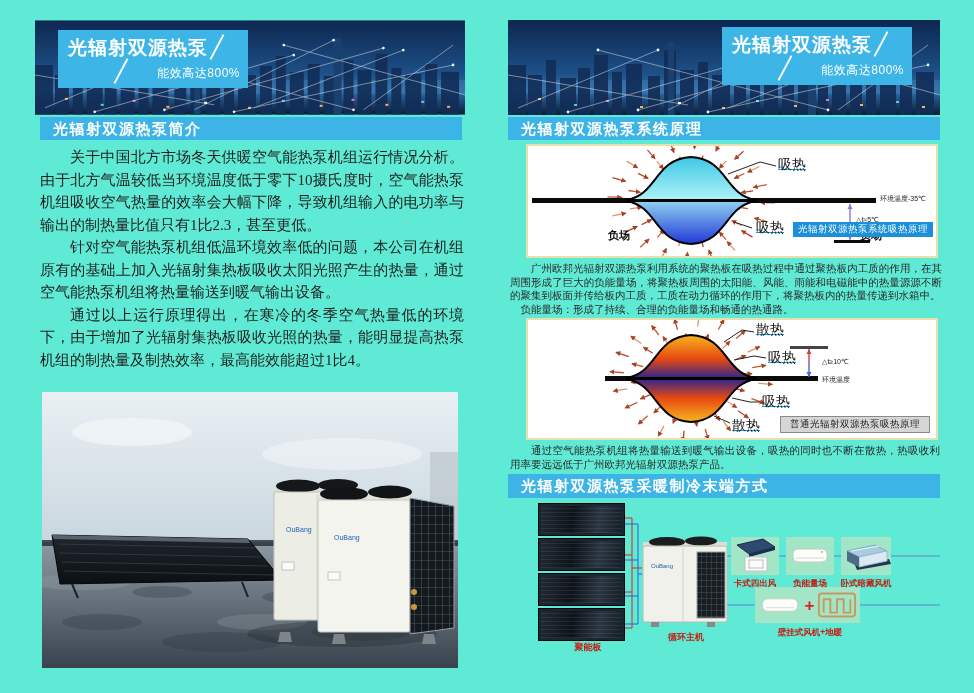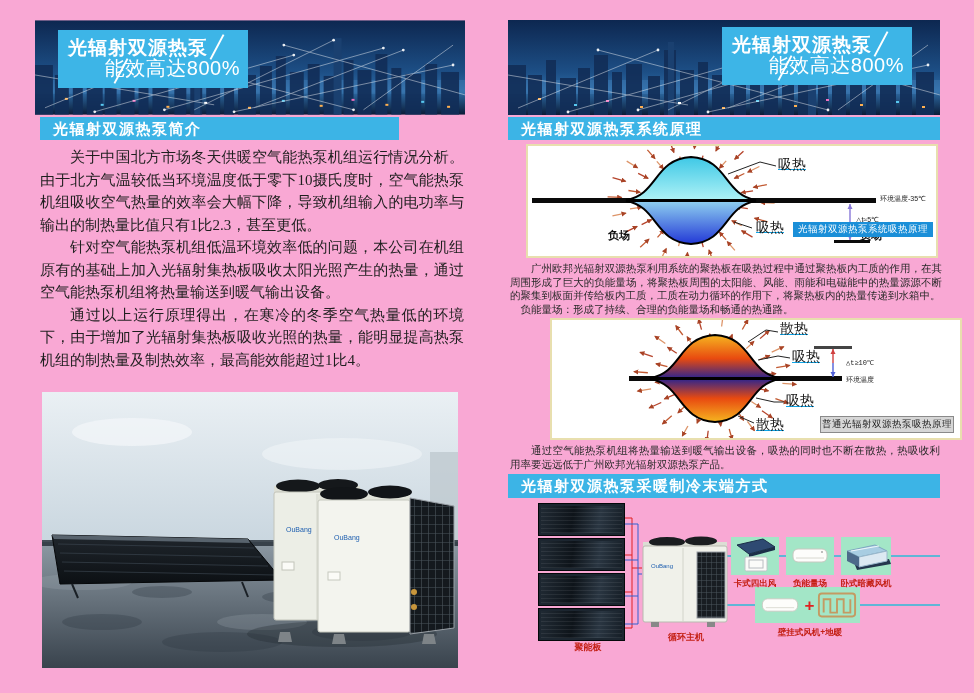--- a/index.html
+++ b/index.html
@@ -1,23 +1,23 @@
 <!DOCTYPE html>
 <html><head>
 <meta charset="utf-8">
 <style>
   html,body{margin:0;padding:0;background:#fdfefe;}
-  .canvas{position:relative;width:974px;height:693px;background:#f9a8d4;overflow:hidden;
+  .canvas{position:relative;width:974px;height:693px;background:#5eead4;overflow:hidden;
           font-family:"Liberation Sans","DejaVu Sans",sans-serif;}
   
   .banner{position:absolute;top:20px;height:95px;overflow:hidden;}
   .banner svg{display:block;width:100%;height:100%;}
   .banner-label{position:absolute;width:190px;height:58px;background:#3db5e7;color:#fff;}
   .bl-title{position:absolute;left:10px;top:5px;font-size:19px;font-weight:600;letter-spacing:1px;}
-  .bl-sub{position:absolute;right:8px;bottom:6px;font-size:20px;font-weight:500;letter-spacing:.5px;}
+  .bl-sub{position:absolute;right:8px;bottom:6px;font-size:12px;font-weight:500;letter-spacing:.5px;}
   .slash{position:absolute;width:2px;background:#fff;transform:rotate(28deg);}
   .s1{left:158px;top:3px;height:28px;}
   .s2{left:62px;top:27px;height:28px;}
   
   .section-bar{position:absolute;height:23px;background:#3cb4e6;color:#fff;font-size:15px;
                font-weight:bold;line-height:23px;padding-left:13px;letter-spacing:1.5px;box-sizing:border-box;}
   
   .body-text{position:absolute;left:40px;top:146px;width:424px;color:#1f1f1f;
              font-family:"Liberation Serif","DejaVu Serif",serif;font-size:15px;line-height:22.5px;
              text-align:justify;}
@@ -33,21 +33,21 @@
   
   .diag-box{position:absolute;width:412px;background:#fff;border:2px solid #e8dfae;box-sizing:border-box;}
   .diag-box svg{position:absolute;left:0;top:0;}
   .dlabel{position:absolute;font-size:14px;color:#1a1a1a;border-bottom:1px solid #0ea5e9;line-height:10px;}
   .dfield{position:absolute;font-size:11px;font-weight:bold;color:#111;
           font-family:"Liberation Serif","DejaVu Serif",serif;margin-left:40px;}
   .dtiny{position:absolute;font-size:7px;color:#222;white-space:nowrap;}
   .dcap-blue{position:absolute;right:3px;bottom:19px;background:#1b8fd8;color:#fff;
              font-size:9.5px;padding:1px 5px;letter-spacing:.5px;}
   .dcap-gray{position:absolute;right:6px;bottom:5px;background:#d6d6d6;color:#222;border:1px solid #8a8a8a;
-             font-size:9.5px;padding:1px 1px;letter-spacing:.5px;}
+             font-size:9.5px;padding:1px 9px;letter-spacing:.5px;}
   
   .terminal{position:absolute;left:508px;top:500px;width:432px;height:172px;}
   .terminal .conn{position:absolute;left:0;top:0;z-index:0;}
   .cpanel{position:absolute;width:85px;height:31px;z-index:1;
           background:repeating-linear-gradient(180deg,rgba(255,255,255,.07) 0 1px,rgba(0,0,0,0) 1px 4px),
                      linear-gradient(100deg,#222c36,#0e141a 40%,#2a3642 70%,#141c24);
           border:1px solid #05080b;box-shadow:inset 0 0 0 2px #1c2630;}
   .rlabel{position:absolute;z-index:2;color:#c42015;font-size:9px;font-weight:bold;text-align:center;white-space:nowrap;}
   .mini-unit{position:absolute;left:133px;top:32px;width:88px;height:96px;z-index:1;}
   .gbox{position:absolute;width:48px;height:38px;background:#a3e6c7;z-index:1;display:flex;
@@ -150,21 +150,21 @@
         <use href="#skyline"></use>
       </svg>
     <div class="banner-label" style="left:23px;top:10px;">
       <div class="bl-title">光辐射双源热泵</div>
       <div class="slash s1"></div>
       <div class="slash s2"></div>
       <div class="bl-sub">能效高达800%</div>
     </div>
   </div>
 
-  <div class="section-bar" style="left:40px;top:117px;width:359px;">光辐射双源热泵简介</div>
+  <div class="section-bar" style="left:40px;top:117px;width:422px;">光辐射双源热泵简介</div>
 
   <div class="body-text">
     <p>关于中国北方市场冬天供暖空气能热泵机组运行情况分析。由于北方气温较低当环境温度低于零下10摄氏度时，空气能热泵机组吸收空气热量的效率会大幅下降，导致机组输入的电功率与输出的制热量比值只有1比2.3，甚至更低。</p>
     <p>针对空气能热泵机组低温环境效率低的问题，本公司在机组原有的基础上加入光辐射集热板吸收太阳光照产生的热量，通过空气能热泵机组将热量输送到暖气输出设备。</p>
     <p>通过以上运行原理得出，在寒冷的冬季空气热量低的环境下，由于增加了光辐射集热板吸收光照的热量，能明显提高热泵机组的制热量及制热效率，最高能效能超过1比4。</p>
   </div>
 
   <div class="photo">
     <svg viewBox="0 0 416 276" width="416" height="276">
       <defs>
@@ -326,21 +326,21 @@
     <span class="dtiny" style="left:352px;top:48px;">环境温度-35℃</span>
     <span class="dtiny" style="left:328px;top:70px;">△t≈5℃</span>
     <div class="dcap-blue">光辐射双源热泵系统吸热原理</div>
   </div>
 
   <div class="small-par" style="left:510px;top:262px;width:432px;">
     <p>广州欧邦光辐射双源热泵利用系统的聚热板在吸热过程中通过聚热板内工质的作用，在其周围形成了巨大的负能量场，将聚热板周围的太阳能、风能、雨能和电磁能中的热量源源不断的聚集到板面并传给板内工质，工质在动力循环的作用下，将聚热板内的热量传递到水箱中。</p>
     <p class="half-indent">负能量场：形成了持续、合理的负能量场和畅通的热通路。</p>
   </div>
 
-  <div class="diag-box" style="left:550px;top:318px;height:122px;font-family:Liberation Mono, monospace;">
+  <div class="diag-box" style="left:526px;top:318px;height:122px;">
     <svg id="diag2" width="408" height="118" viewBox="0 0 408 118">
       <defs>
         <marker id="ar2" markerWidth="5" markerHeight="5" refX="3.4" refY="2" orient="auto">
           <path d="M0,0 L4,2 L0,4 Z" fill="#a84326"></path>
         </marker>
         <linearGradient id="bt2" x1="0" y1="0" x2="0" y2="1">
           <stop offset="0" stop-color="#f6b520"></stop>
             <stop offset="0.55" stop-color="#e84a10"></stop>
             <stop offset="1" stop-color="#30258c"></stop>
         </linearGradient>

